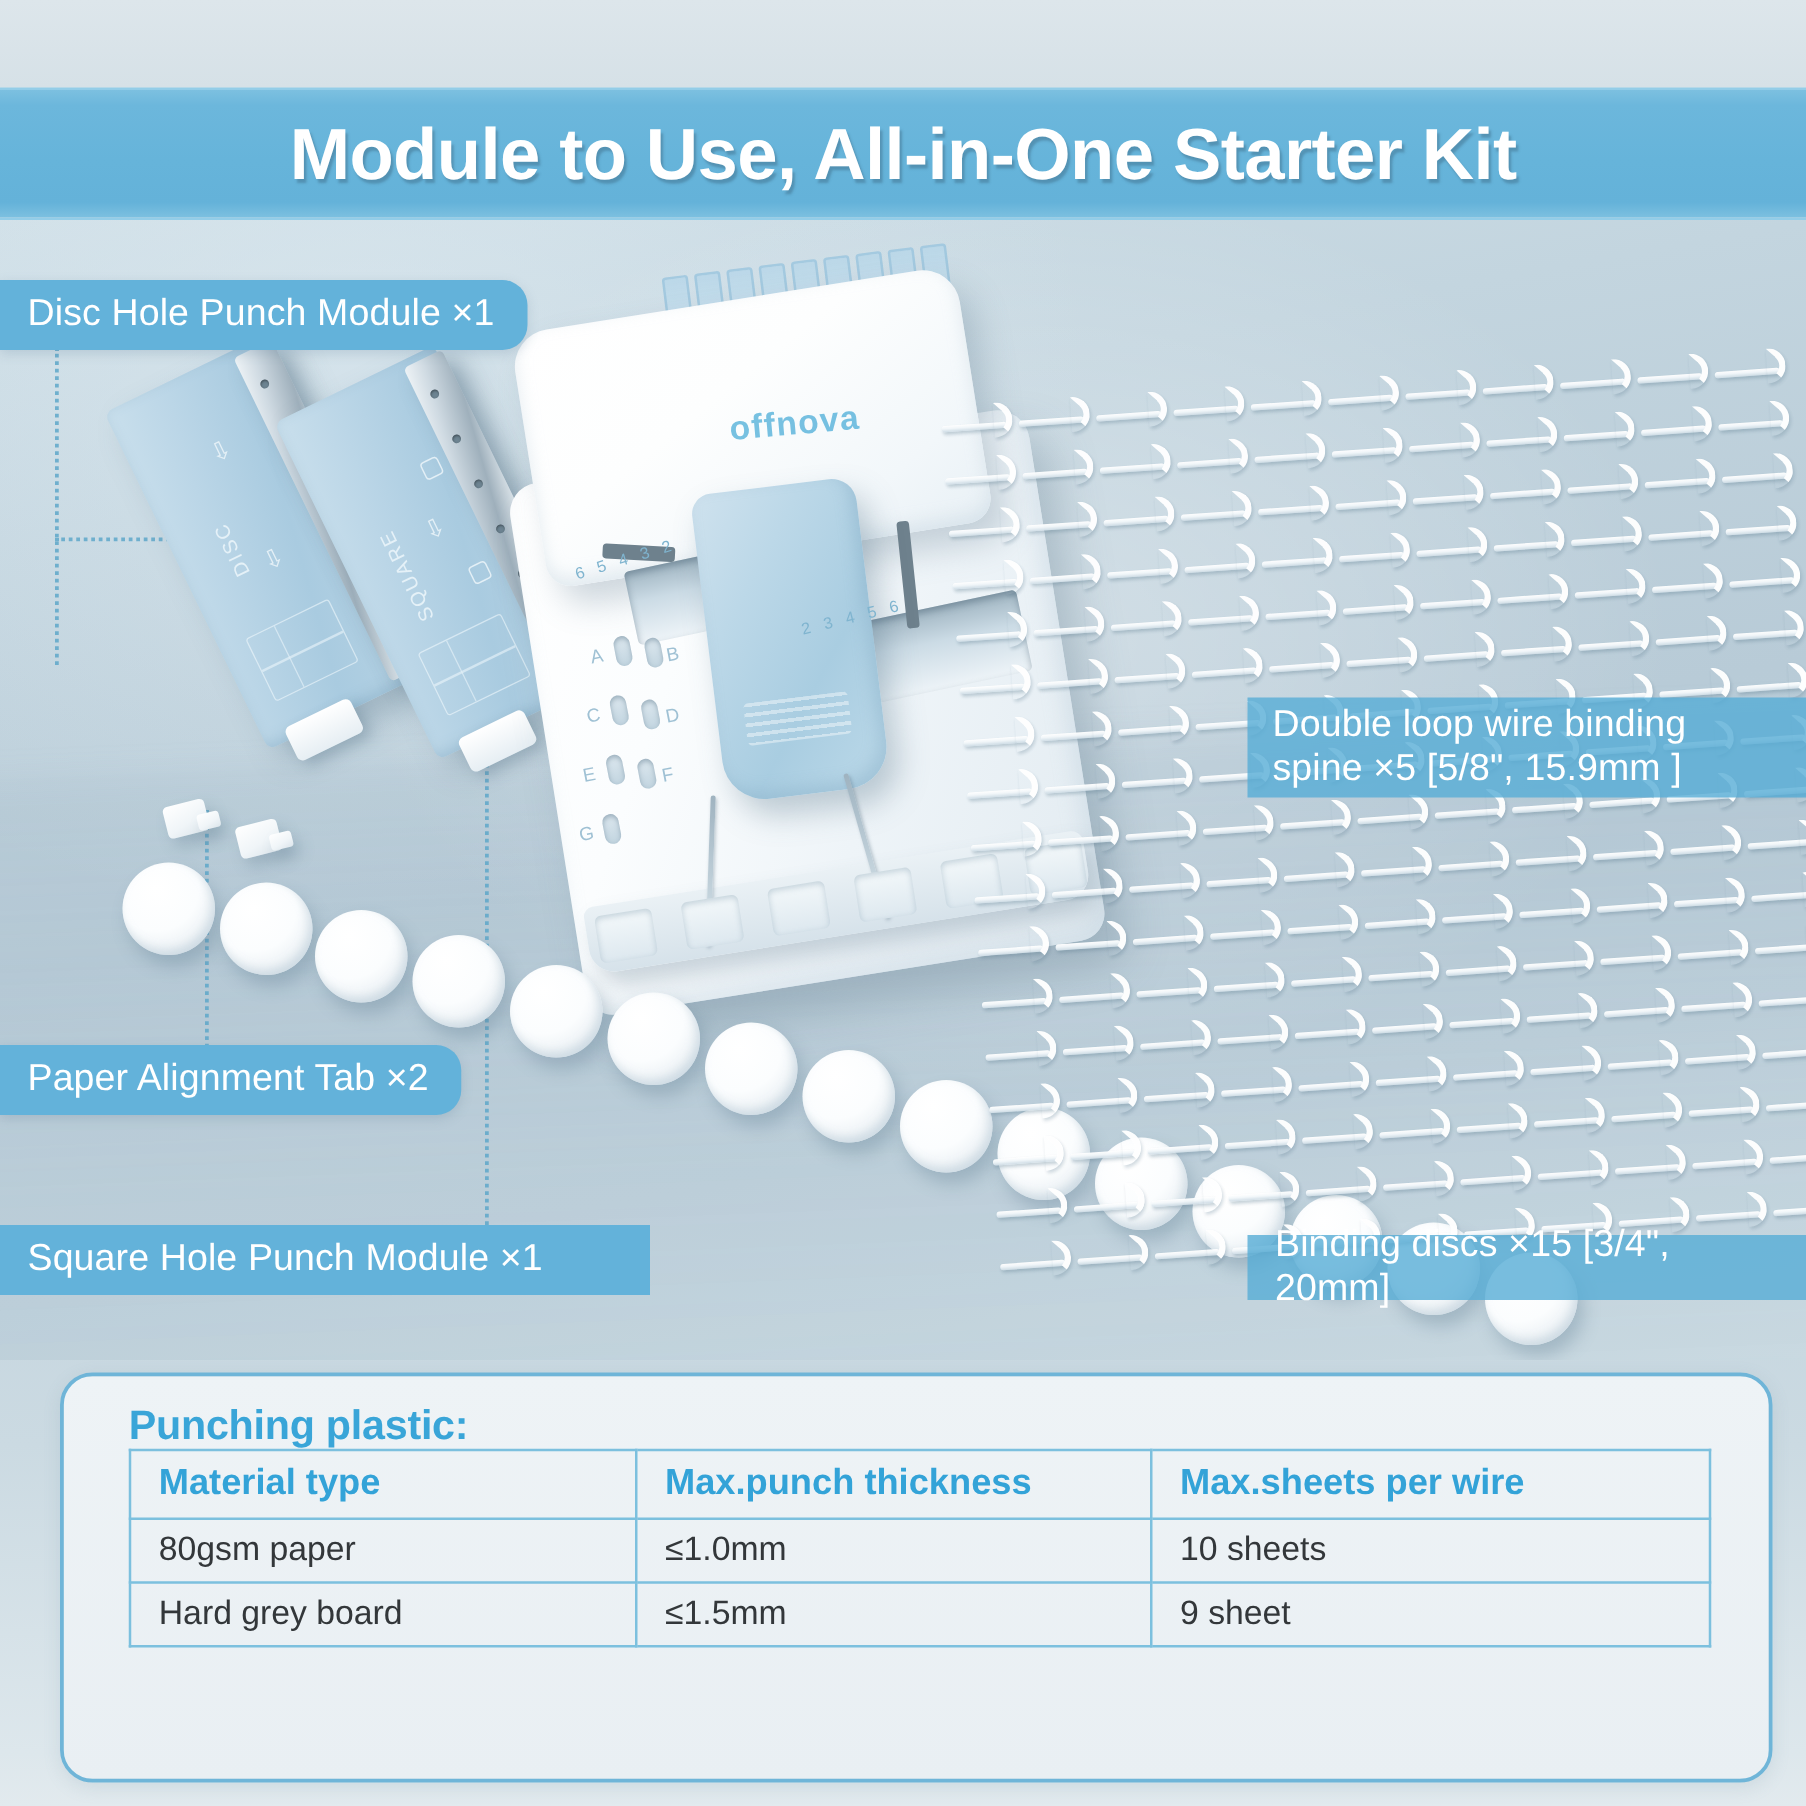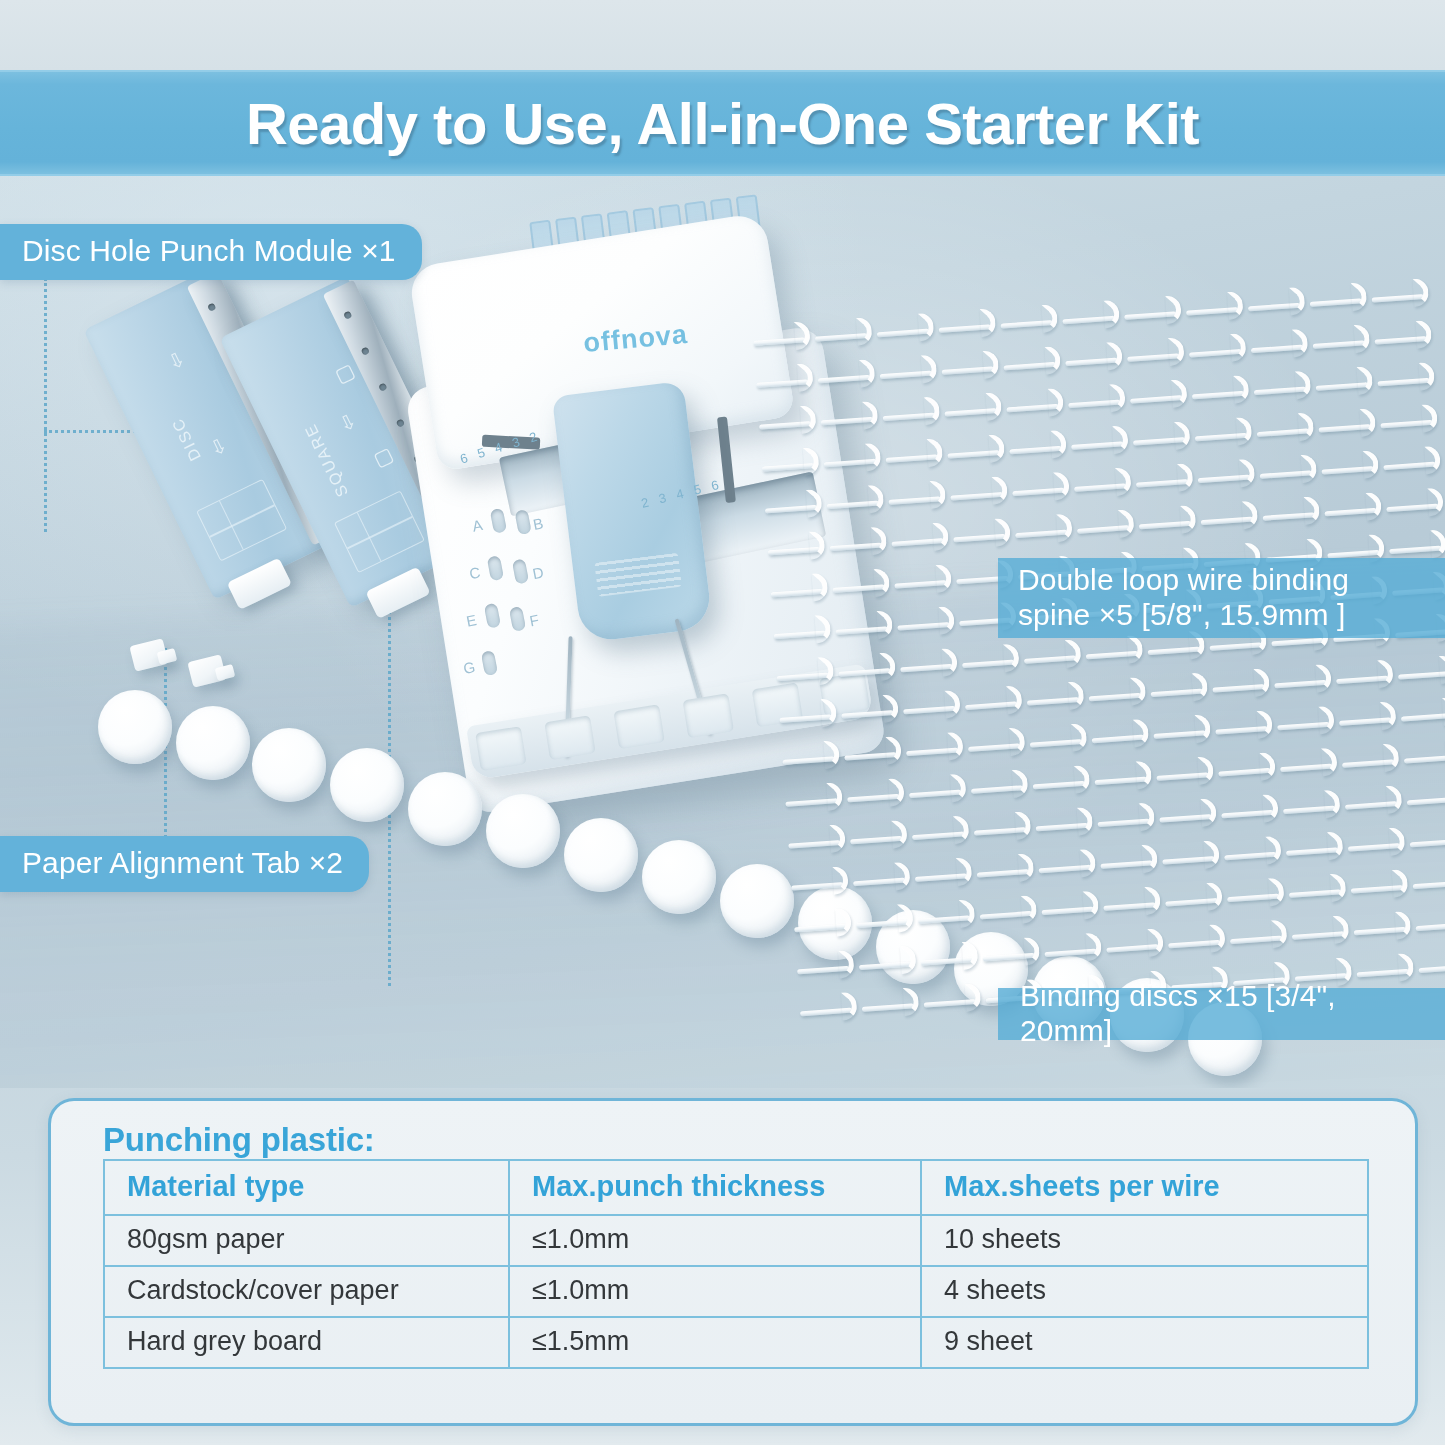--- a/index.html
+++ b/index.html
@@ -160,21 +160,21 @@
   .col-a { width:405px; } .col-b { width:412px; } .col-c { width:447px; }
 </style>
 </head>
 <body>
 
 <div id="page">
 
   <div class="top-strip"></div>
 
   <div class="title-banner">
-    <div class="title-text">Ready to Use, All-in-One Starter Kit</div>
+    <div class="title-text">Module to Use, All-in-One Starter Kit</div>
   </div>
 
   <div class="photo">
     <div class="photo-bg"></div>
     <div class="surface-shade"></div>
 
     <div class="dot-v" style="left:44px; top:102px; height:254px;"></div>
     <div class="dot-h" style="left:44px; top:254px; width:182px;"></div>
     <div class="dot-v" style="left:388px; top:430px; height:380px;"></div>
     <div class="dot-v" style="left:164px; top:472px; height:198px;"></div>
@@ -1088,20 +1088,23 @@
 
     <div class="pill trans sq" style="left:998px; top:382px; width:447px; height:80px; flex-direction:column; align-items:flex-start; justify-content:center; padding:6px 20px 8px 20px;">
       <span style="white-space:pre-line;">Double loop wire binding
 spine ×5 [5/8", 15.9mm ]</span>
     </div>
 
     <div class="pill solid rr shadow" style="left:0px; top:660px; height:56px;">
       <span>Paper Alignment Tab ×2</span>
     </div>
 
+    <div class="pill solid sq" style="left:0px; top:804px; width:520px; height:56px;">
+      <span>Square Hole Punch Module ×1</span>
+    </div>
 
     <div class="pill trans sq" style="left:998px; top:812px; width:447px; height:52px;">
       <span>Binding discs ×15  [3/4", 20mm]</span>
     </div>
   </div>
 
   <div class="card">
     <div class="card-title">Punching plastic:</div>
 
     <table class="spec">
@@ -1117,25 +1120,20 @@
           <th>Max.sheets per wire</th>
         </tr>
       </thead>
       <tbody>
         <tr>
           <td>80gsm paper</td>
           <td>≤1.0mm</td>
           <td>10 sheets</td>
         </tr>
         <tr>
-          <td>Cardstock/cover paper</td>
-          <td>≤1.0mm</td>
-          <td>4 sheets</td>
-        </tr>
-        <tr>
           <td>Hard grey board</td>
           <td>≤1.5mm</td>
           <td>9 sheet</td>
         </tr>
       </tbody>
     </table>
   </div>
 
 </div>
 

